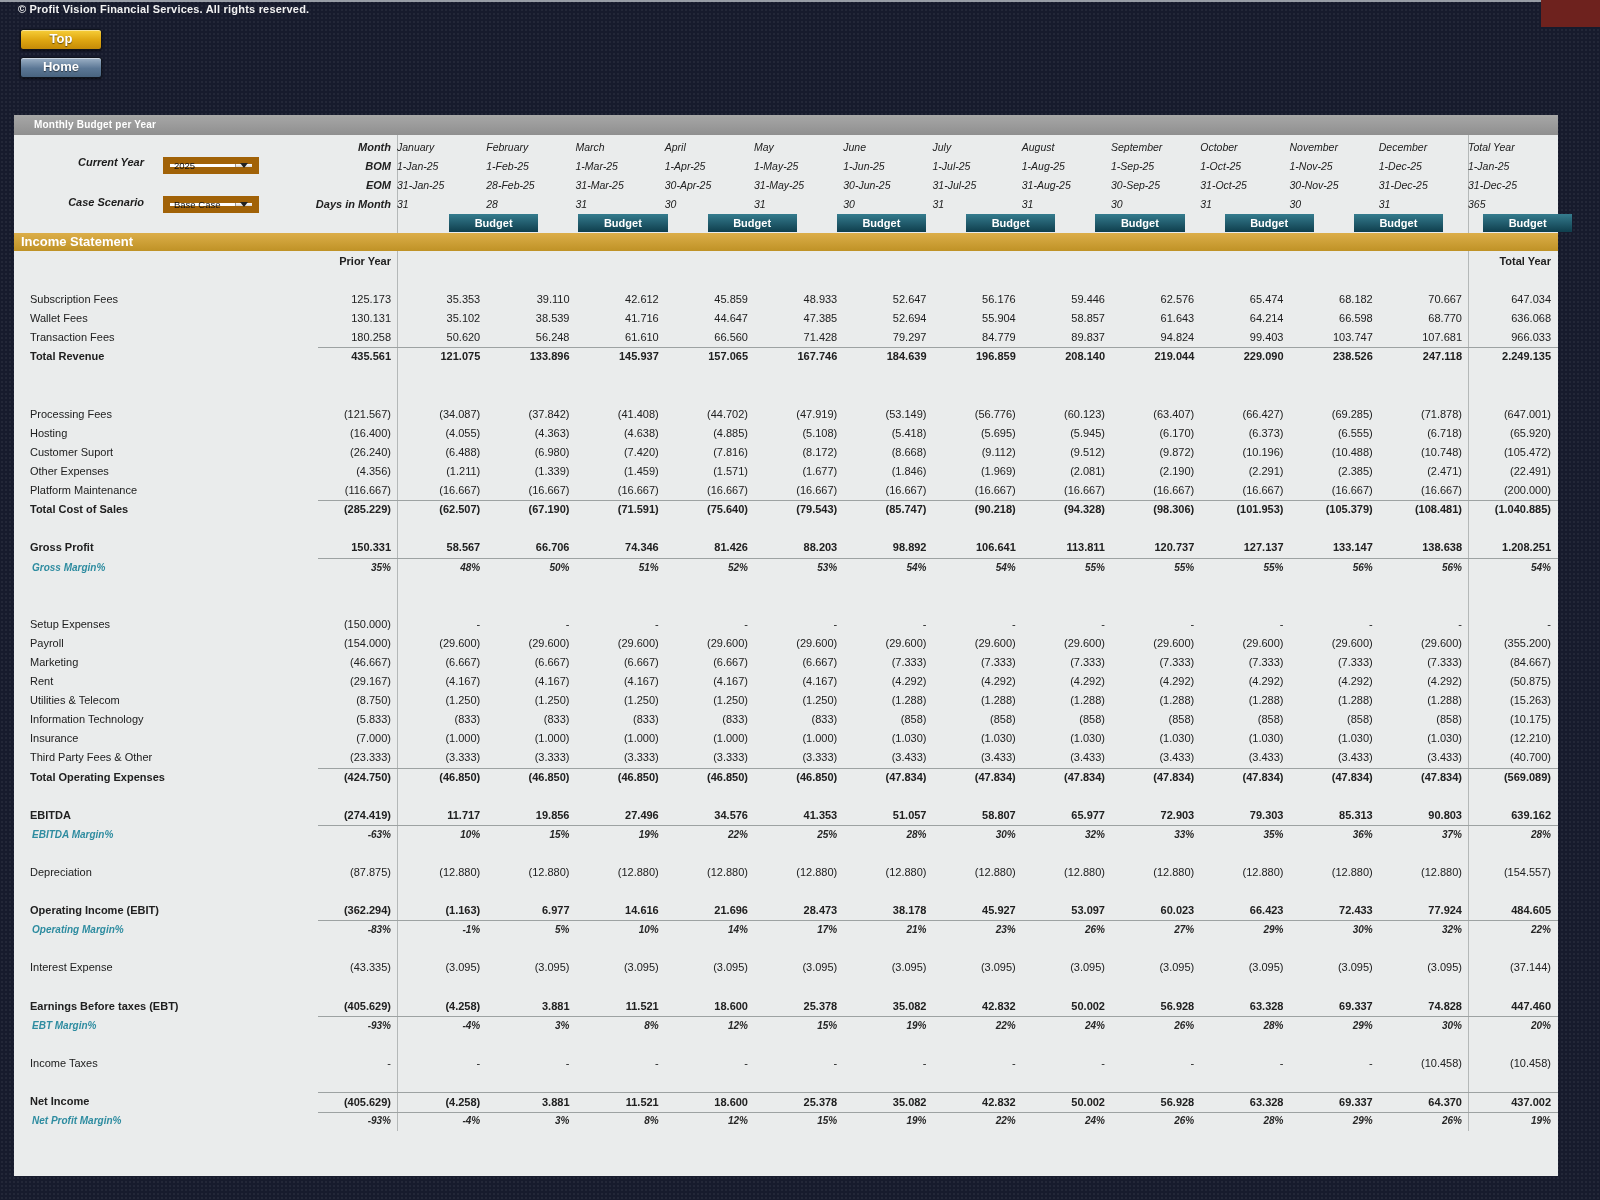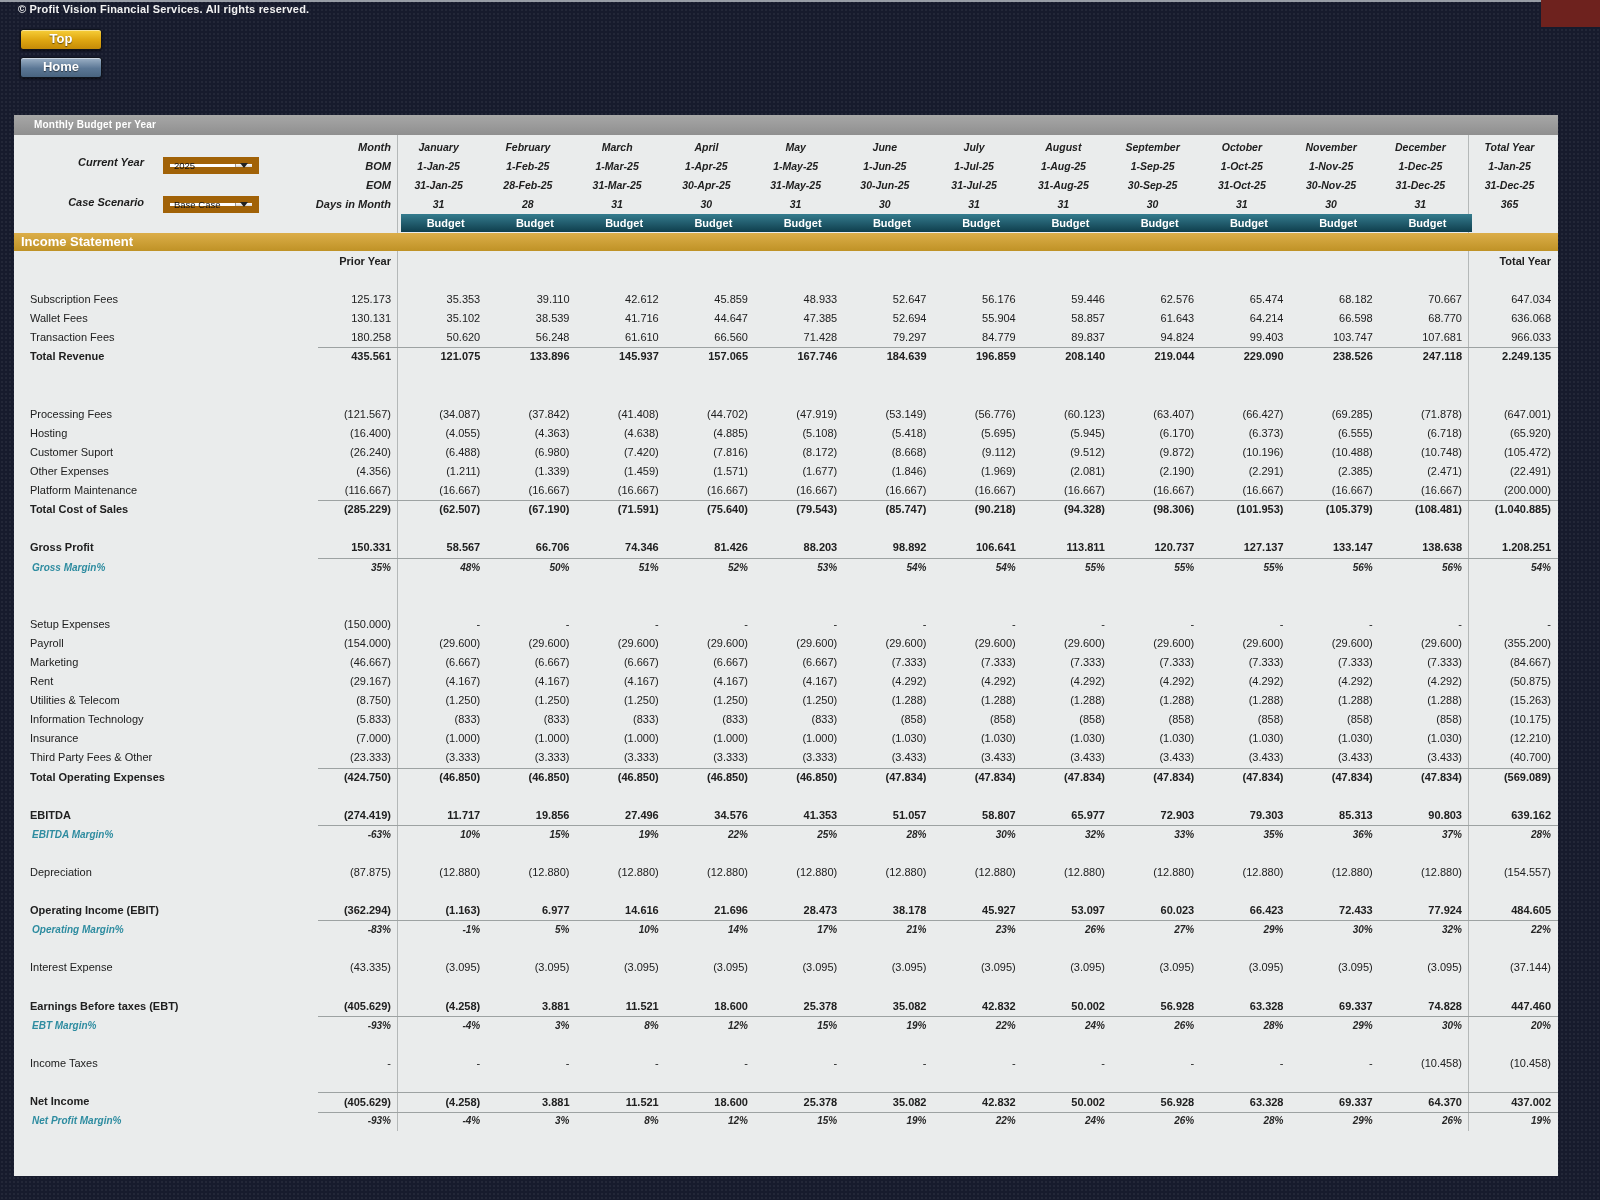--- a/index.html
+++ b/index.html
@@ -30,26 +30,26 @@
             background:linear-gradient(#a7a7a7,#8f8f8f);color:#fff;font-weight:bold;font-size:10px;
             line-height:20px;padding-left:20px;box-sizing:border-box;letter-spacing:.2px;}
   .gold-bar{position:absolute;left:0;top:118px;width:100%;height:18px;
             background:linear-gradient(#dcae49,#bf9226);color:#fff;font-weight:bold;font-size:13px;
             line-height:18px;padding-left:7px;box-sizing:border-box;}
 
   
   #hdr-rows{position:absolute;left:0;top:23px;width:100%;}
   .hrow{display:grid;grid-template-columns:383px repeat(12,89.25px) 90px;height:19px;line-height:19px;}
   .hlab{text-align:right;padding-right:6px;font-weight:bold;font-style:italic;font-size:11px;}
-  .hval{text-align:center;padding-right:6px;font-weight:bold;font-style:italic;font-size:10.5px;}
+  .hval{text-align:left;padding-right:6px;font-weight:normal;font-style:italic;font-size:10.5px;}
   .htot{padding-right:7px;}
 
   
-  #budget-band{position:absolute;left:4px;top:99px;width:100%;height:18px;display:grid;
-               grid-template-columns:383px repeat(12,89.25px) 90px;}
+  #budget-band{position:absolute;left:12px;top:99px;width:100%;height:18px;display:grid;
+               grid-template-columns:383px repeat(12,89.25px) 90px;gap:40px;}
   .bcell{background:linear-gradient(#357c8e,#0f3e4d);color:#fff;font-weight:bold;font-size:11px;
          text-align:center;line-height:18px;}
   .bspacer,.bspacer2{background:transparent;}
 
   
   .vline{position:absolute;top:20px;width:1px;height:996px;background:#b4b8b8;}
   .vl1{left:383px;} .vl2{left:1454px;}
 
   
   #is-rows{position:absolute;left:0;top:137px;width:100%;}

